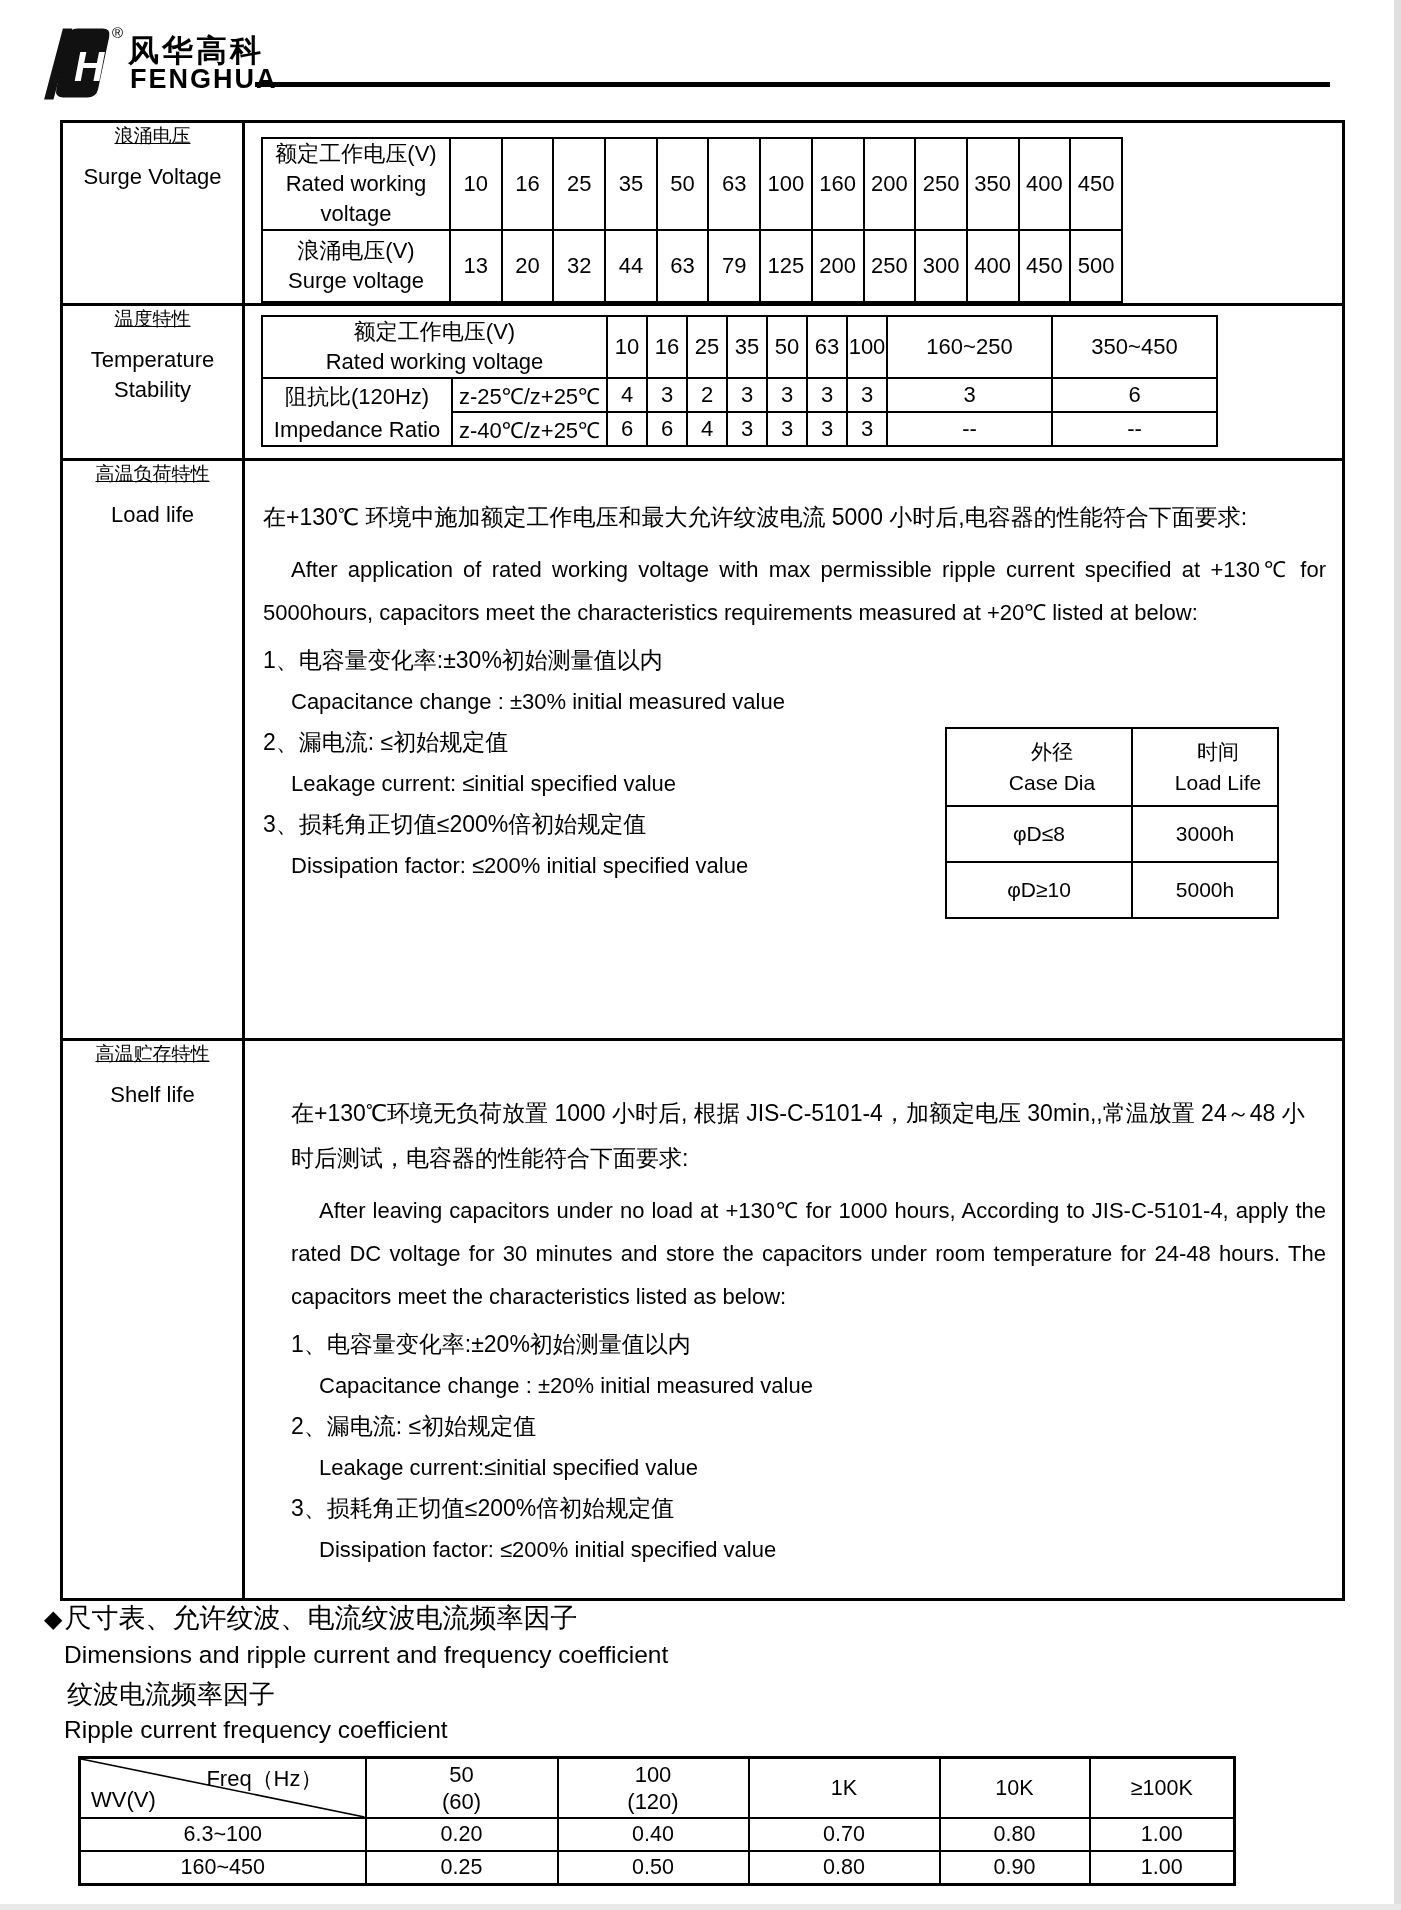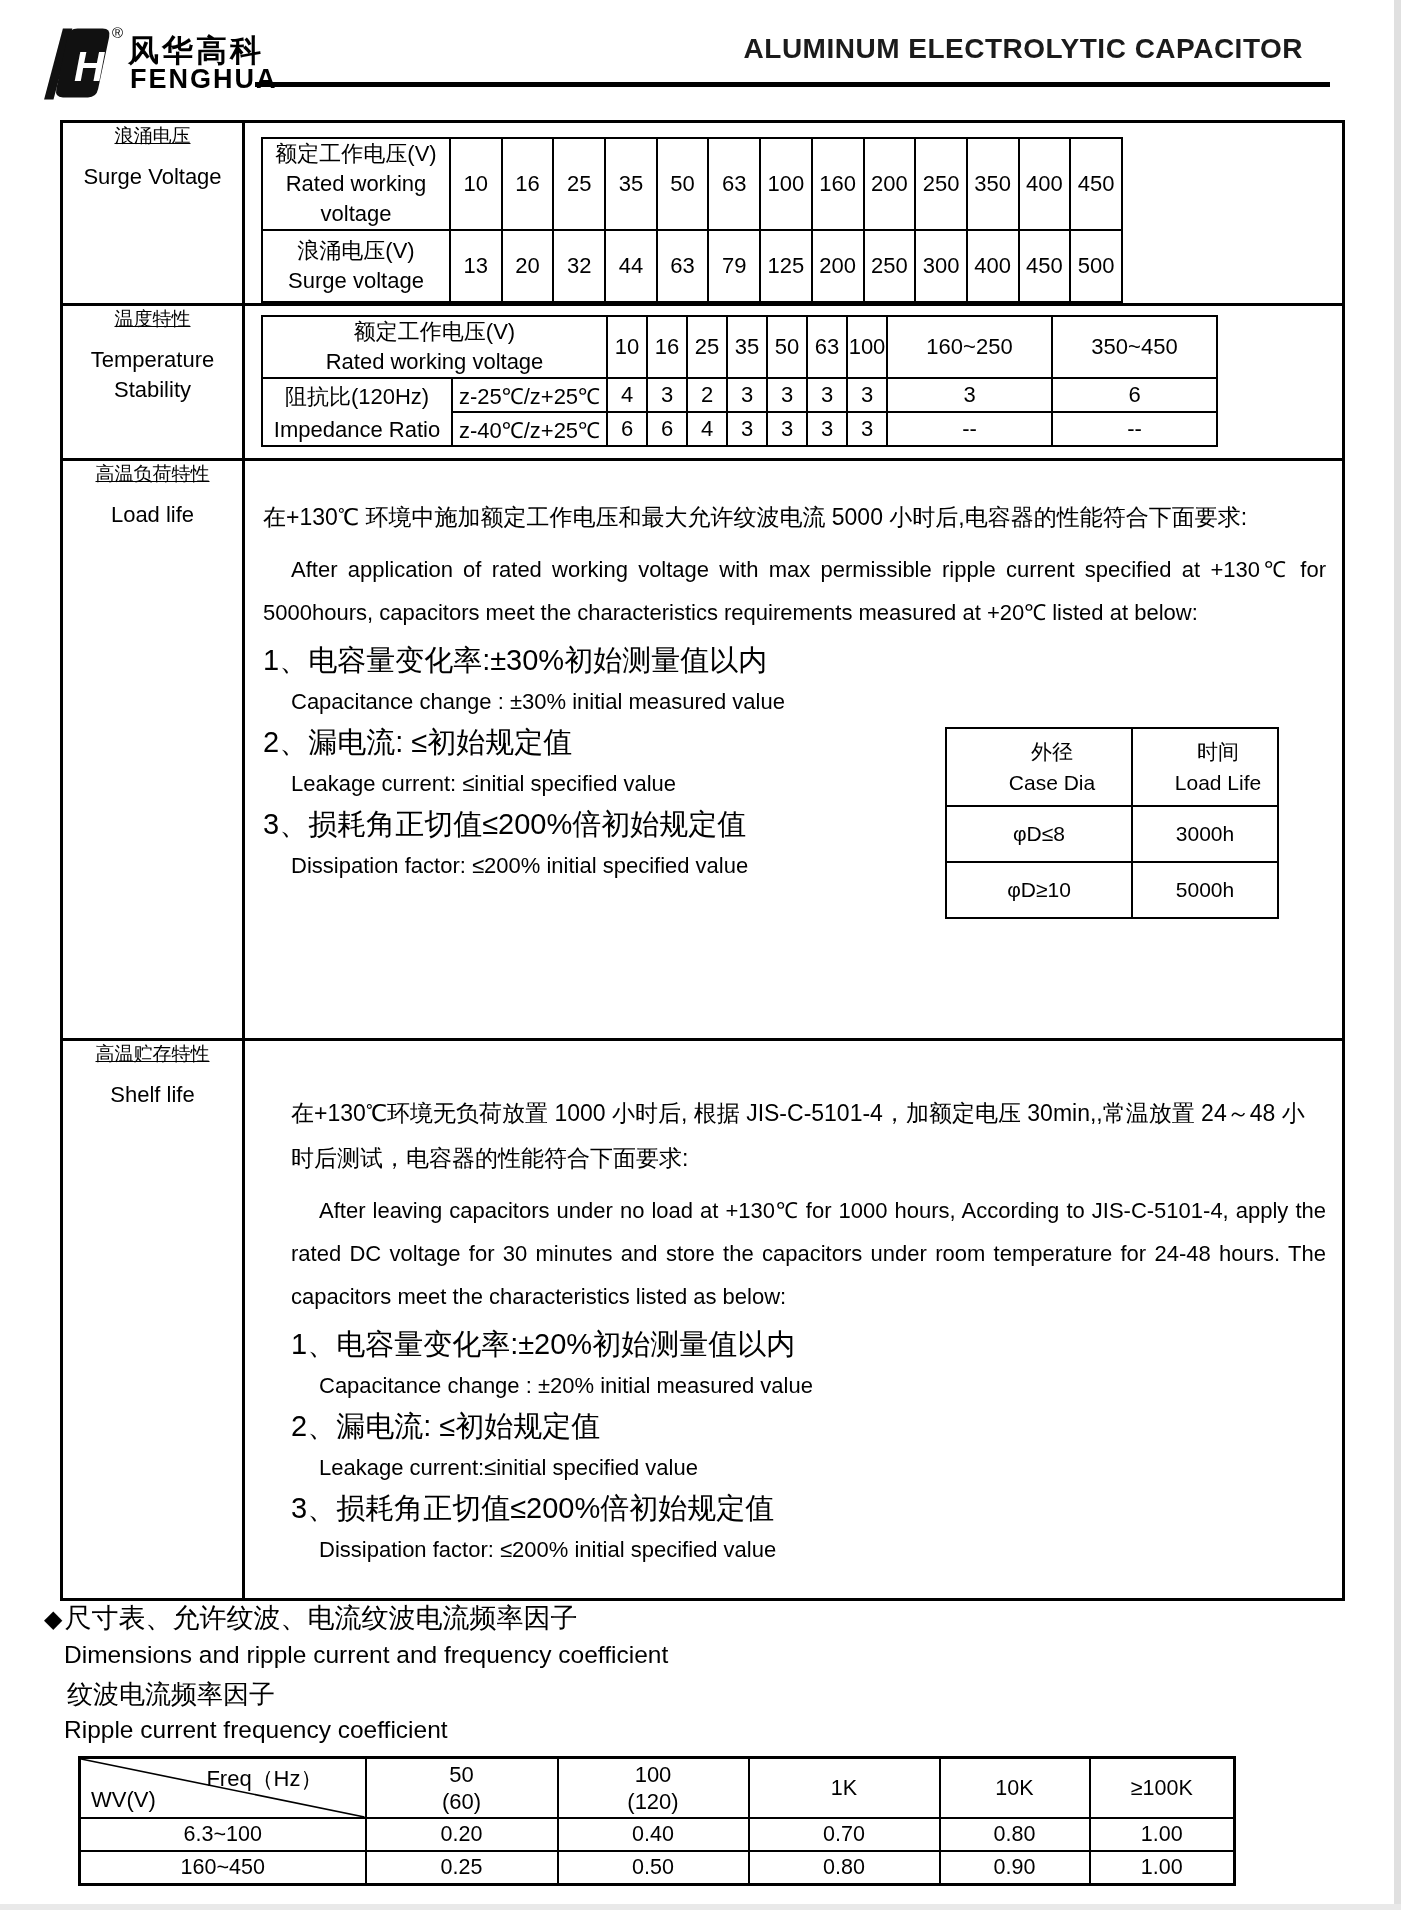--- a/index.html
+++ b/index.html
@@ -33,21 +33,21 @@
   .hdr2 { line-height:30px; }
   .narrow { font-size:21px; }
   .imp-wrap { display:flex; flex-direction:column; justify-content:space-around; height:66px; font-size:22px;border-radius:23px; }
   .ztemp { font-size:21px; }
 
   .txt-load  { padding:34px 16px 0 18px; }
   .txt-shelf { padding:50px 16px 0 18px;margin-left:28px; }
   .cnpar  { font-size:23px; line-height:45px; }
   .enpar  { font-size:22px; line-height:43px; text-align:justify; text-indent:28px; margin-top:8px; }
   .items  { margin-top:6px; }
-  .item-cn { font-size:29px; line-height:41px; }
+  .item-cn { font-size:23px; line-height:41px; }
   .item-en { font-size:22px; line-height:41px; padding-left:28px; }
 
   .mini { position:absolute; left:700px; top:266px; width:332px; }
   .mini td { border:2px solid #000; text-align:center; font-size:21px; padding:0; }
   .mini-h { height:78px; }
   .mini-h .two { display:flex; flex-direction:column; gap:9px; justify-content:center; height:100%; line-height:22px;padding-left:26px; }
   .mini-r { height:56px; }
 
   
   .dim-h1 { left:44px; top:1600px; font-size:27px; }
@@ -78,21 +78,20 @@
   <div class="abs logo-mark">
     <svg viewBox="0 0 67 70" width="70" height="74">
       <path d="M2 70 L20 2 h9 L11 70 Z" fill="#111"></path>
       <path d="M34 2 h24 q8 0 6.3 8 l-10.6 50 q-1.7 8 -9.7 8 h-24 q-8 0 -6.3 -8 l10.6 -50 q1.7 -8 9.7 -8 Z" fill="#111"></path>
       <text x="45" y="52" font-size="40" font-style="italic" font-weight="bold" fill="#fff" text-anchor="middle">H</text>
     </svg>
   </div>
   <div class="abs reg-mark">®</div>
   <div class="abs logo-cn">风华高科</div>
   <div class="abs logo-en">FENGHUA</div>
-  <div class="abs doc-title">ALUMINUM ELECTROLYTIC CAPACITOR</div>
   <div class="abs head-rule"></div>
 
   <table class="outer">
     <colgroup>
         <col style="width:182px">
         <col>
       </colgroup>
     <tbody>
 
     <tr style="height:175px">

